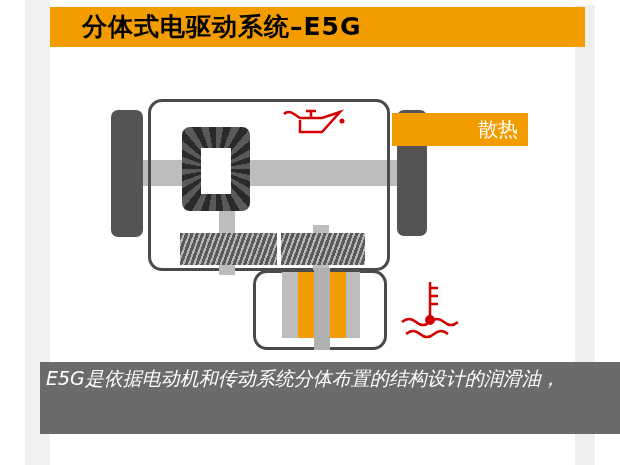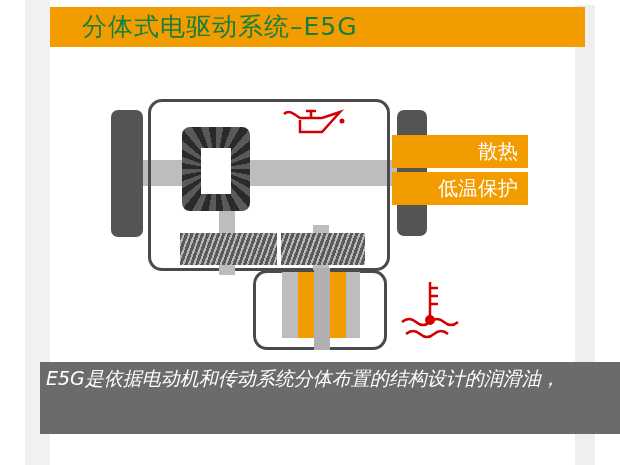--- a/index.html
+++ b/index.html
@@ -2,30 +2,30 @@
 <html><head>
 <meta charset="utf-8">
 <style>
   html, body { margin:0; padding:0; }
   body { width:620px; height:465px; background:#ffffff; position:relative; overflow:hidden;
          font-family:"DejaVu Sans","Liberation Sans",sans-serif; }
   .bg-strip-left { position:absolute; left:25px; top:0; width:40px; height:465px; background:#f1f1f1; }
   .bg-strip-right { position:absolute; left:575px; top:5px; width:20px; height:460px; background:#efefef; }
   .slide { position:absolute; left:50px; top:0; width:525px; height:465px; background:#ffffff; }
   .title-bar { position:absolute; left:50px; top:7px; width:535px; height:40px; background:#f39c00; }
-  .title-text { position:absolute; left:82px; top:8px; color:#15803d; font-weight:normal; font-size:25px; letter-spacing:1px; line-height:38px; }
+  .title-text { position:absolute; left:82px; top:8px; color:#000000; font-weight:bold; font-size:25px; letter-spacing:1px; line-height:38px; }
 
   .wheel { position:absolute; background:#545454; border-radius:7px; }
   .shaft { position:absolute; background:#bdbdbd; }
   .box { position:absolute; border:3px solid #4a4a4a; background:transparent; border-radius:14px; box-sizing:border-box; }
   .diff { position:absolute; left:182px; top:127px; width:68px; height:84px; background:#3a3a3a; border-radius:8px;
           background-image: repeating-conic-gradient(#5a5a5a 0 10deg, #2a2a2a 10deg 20deg); }
   .diff-hole { position:absolute; left:201px; top:148px; width:30px; height:46px; background:#ffffff; }
   .gear { position:absolute; background: repeating-linear-gradient(110deg, #5a5a5a 0 3px, #b8b8b8 3px 5px); }
-  .funcs { position:absolute; left:392px; top:113px; width:136px;margin-top:22px; }
+  .funcs { position:absolute; left:392px; top:113px; width:136px; }
   .func { height:33px; margin-bottom:4px; background:#f39c00; color:#ffffff; font-size:20px; text-align:right;
           padding-right:10px; line-height:33px; box-sizing:border-box; }
   .orange-bar { position:absolute; background:#f39c00; }
   .caption { position:absolute; left:4px; top:362px; width:606px; height:72px; background:#6b6b6b; color:#ffffff;
              font-size:19px; line-height:24px; padding:4px 6px; box-sizing:border-box; font-style:italic;margin-left:36px; }
   .caption div { white-space:nowrap; }
 </style>
 </head>
 <body>
 
@@ -71,18 +71,17 @@
       <path d="M30 2 L30 36 M30 8 L38 8 M30 16 L38 16 M30 24 L38 24"></path>
       <path d="M2 42 Q9 36 16 42 T30 42 T44 42 T58 42"></path>
       <path d="M6 54 Q13 48 20 54 T34 54 T48 54"></path>
     </g>
     <circle cx="30" cy="40" r="5" fill="#d40000"></circle>
   </svg>
 </div>
 
 <div class="funcs">
   <div class="func">散热</div>
-  <div class="func">低温保护</div>
 </div>
 
 <div class="caption">
   <div>E5G是依据电动机和传动系统分体布置的结构设计的润滑油，</div>
 </div>
 
 </body></html>

